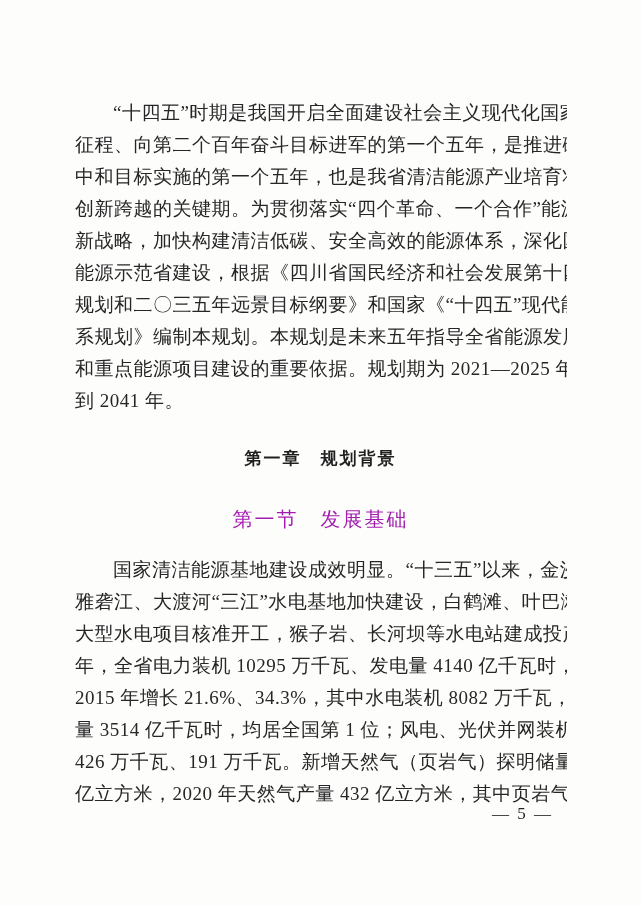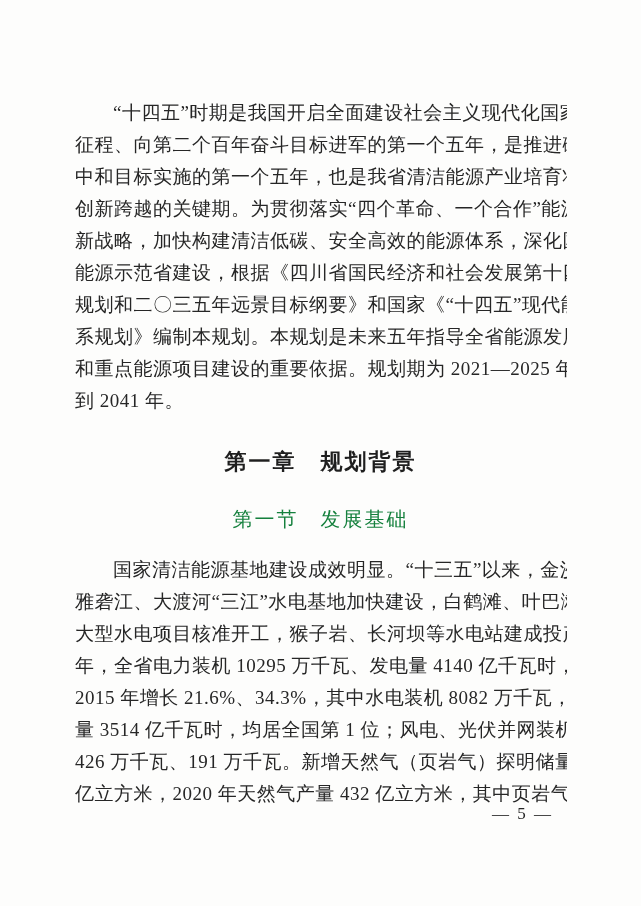--- a/index.html
+++ b/index.html
@@ -39,33 +39,33 @@
     text-align-last: left;
   }
   .chapter-heading {
     position: absolute;
     left: 0;
     top: 447px;
     width: 641px;
     text-align: center;
     font-family: "Liberation Sans", "DejaVu Sans", sans-serif;
     font-weight: bold;
-    font-size: 22px;
+    font-size: 17px;
     letter-spacing: 2px;
     color: #1f1f1f;
   }
   .section-heading {
     position: absolute;
     left: 0;
     top: 506px;
     width: 641px;
     text-align: center;
     font-size: 20px;
     letter-spacing: 2px;
-    color: #15803d;
+    color: #a21caf;
   }
   .page-number {
     position: absolute;
     left: 75px;
     top: 804px;
     width: 492px;
     text-align: right;
     padding-right: 14px;
     box-sizing: border-box;
     font-size: 17px;

